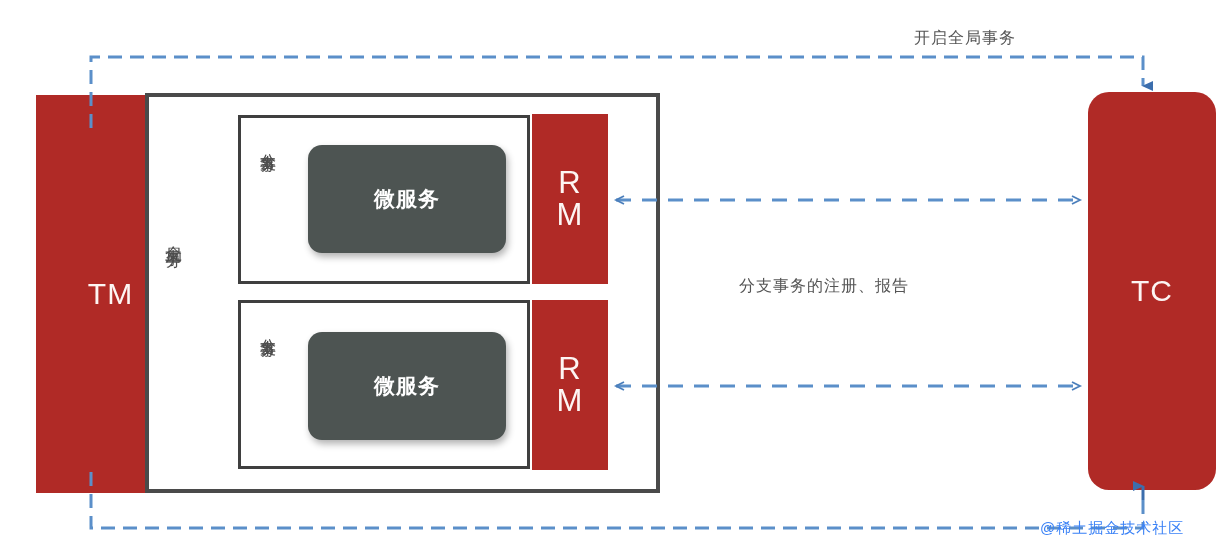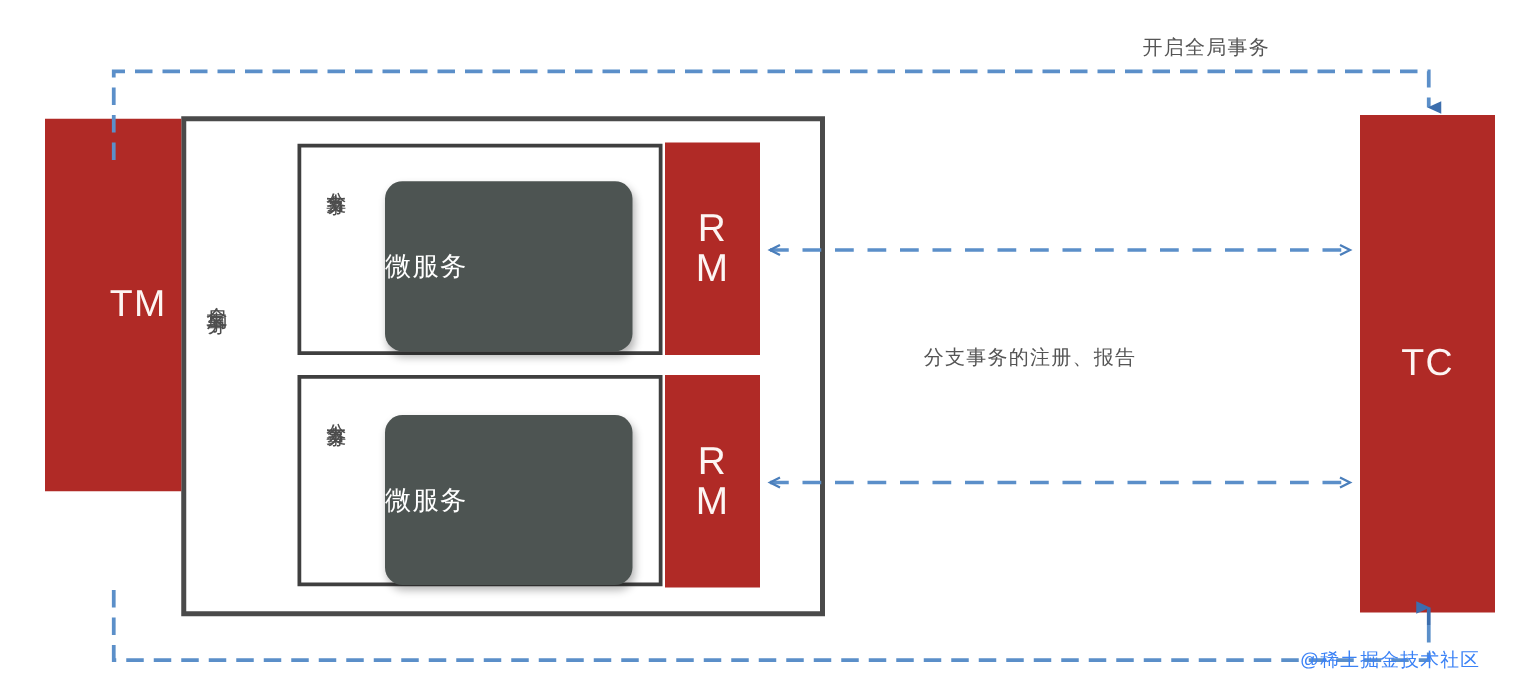--- a/index.html
+++ b/index.html
@@ -25,44 +25,45 @@
     height: 400px;
     border: 4px solid #4a4a4a;
     background: #ffffff;
   }
   
   .tm-box {
     position: absolute;
     left: 36px;
     top: 95px;
     width: 109px;
-    height: 298px;
+    height: 398px;
     background: #b02a26;
     display: flex;
     align-items: center;
     justify-content: center;
     padding-left: 40px;
   }
   .tm-label {
     color: #fdf5f3;
     font-size: 30px;
     letter-spacing: 1px;
     line-height: 1;
   }
   
   .tc-box {
     position: absolute;
     left: 1088px;
     top: 92px;
-    width: 108px;
+    width: 128px;
     height: 398px;
     background: #b02a26;
     display: flex;
     align-items: center;
     justify-content: center;
+    border-radius: 21px;
   }
   .tc-label {
     color: #fdf5f3;
     font-size: 30px;
     letter-spacing: 1px;
     line-height: 1;
   }
   
   .global-tx-label {
     position: absolute;
@@ -97,26 +98,28 @@
     line-height: 1.33;
     writing-mode: vertical-rl;
     text-orientation: upright;
     letter-spacing: 1px;
   }
   
   .microservice {
     position: absolute;
     left: 308px;
     width: 198px;
-    height: 136px;
+    height: 108px;
     background: #4d5452;
     border-radius: 14px;
     box-shadow: 2px 4px 7px rgba(0,0,0,0.30);
     display: flex;
     align-items: center;
+    justify-content: center;
+    font-weight: bold;
   }
   .microservice.m1 { top: 145px; }
   .microservice.m2 { top: 332px; }
   .microservice-text {
     color: #ffffff;
     font-size: 21px;
     letter-spacing: 1px;
   }
   
   .rm-box {

